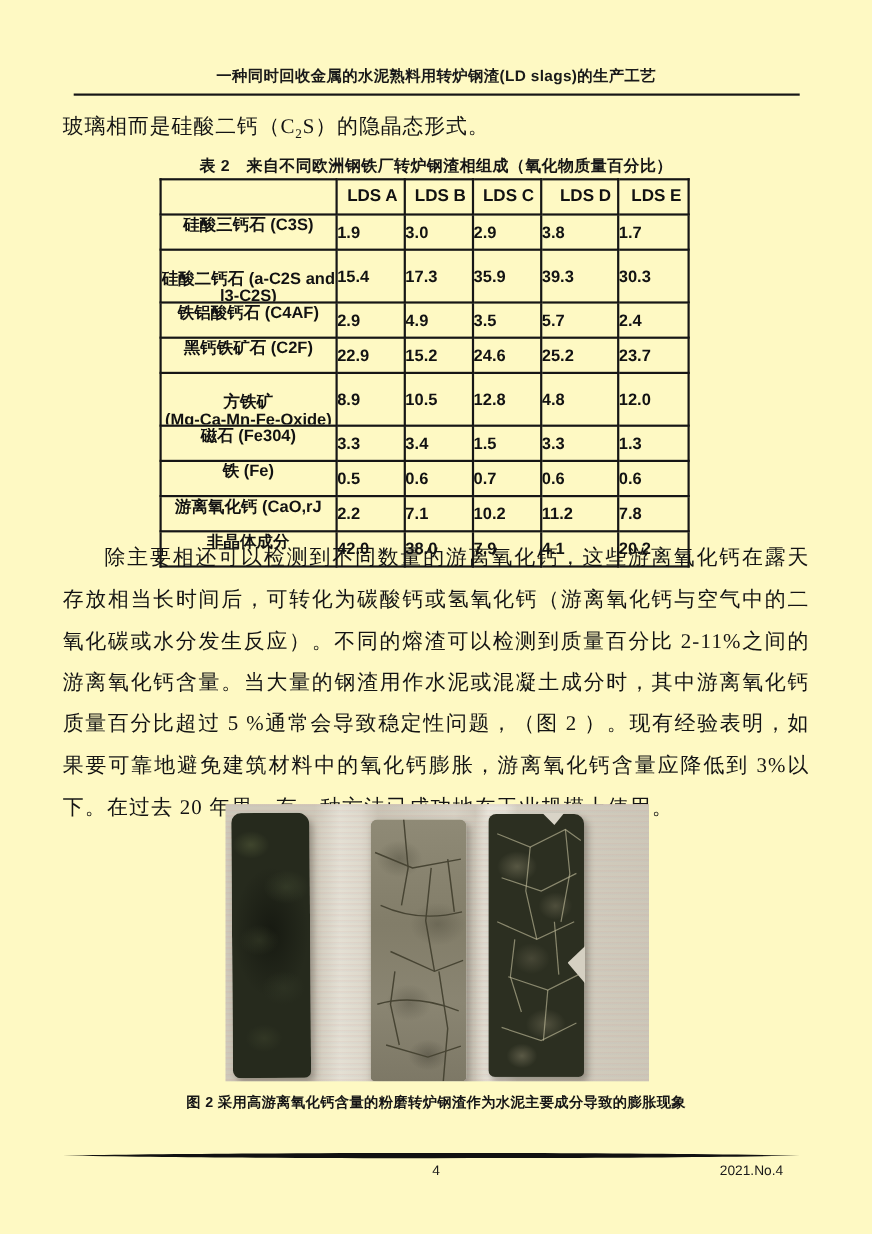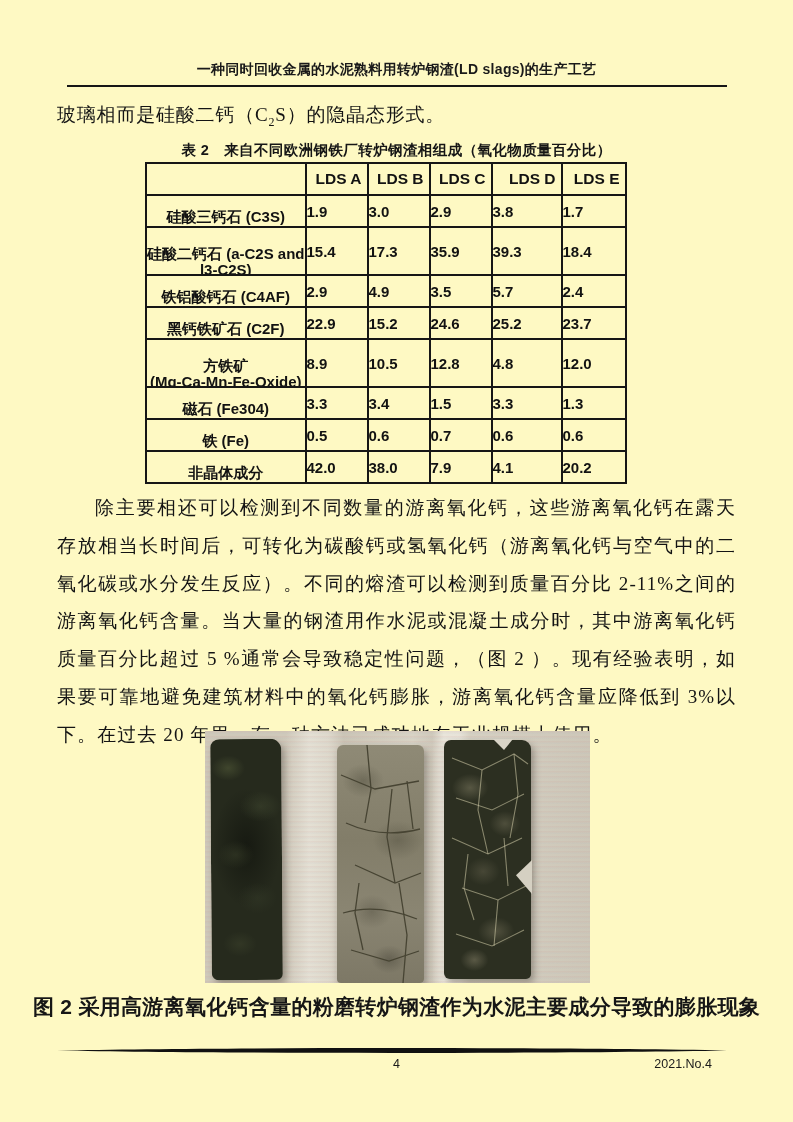--- a/index.html
+++ b/index.html
@@ -23,21 +23,21 @@
     font-size:14.5px;color:#161616;letter-spacing:.4px;}
 
   
   table.slag{position:absolute;top:162px;left:145px;border-collapse:collapse;
     table-layout:fixed;font-family:"Liberation Sans","DejaVu Sans",sans-serif;
     font-weight:bold;color:#121212;}
   table.slag td,table.slag th{border:2px solid #161616;padding:0;height:30px;overflow:hidden;}
   table.slag th{font-size:15.5px;text-align:right;padding-right:5px;font-weight:bold;}
   td.val{font-size:15px;text-align:left;}
   td.lbl{font-size:15px;text-align:center;}
-  .lblwrap{display:flex;flex-direction:column;justify-content:flex-end;align-items:center;
+  .lblwrap{display:flex;flex-direction:column;justify-content:flex-start;align-items:center;
     height:28px;overflow:hidden;line-height:16px;}
   .lblwrap.two{justify-content:flex-start;padding-top:18px;}
   .lblwrap span{display:block;white-space:nowrap;}
 
   
   .body-par{position:absolute;top:489px;left:57px;width:679px;
     font-size:19px;line-height:37.8px;letter-spacing:1.1px;color:#141414;
     text-align:justify;text-justify:inter-character;text-indent:2em;}
 
   
@@ -73,21 +73,21 @@
       #2c2f21;}
   .bar svg{position:absolute;left:0;top:0;width:100%;height:100%;}
   .notch{position:absolute;right:-1px;top:120px;width:16px;height:34px;background:#d5d0c2;
     clip-path:polygon(100% 0,0 45%,100% 100%);}
   .chip{position:absolute;right:18px;top:-1px;width:20px;height:11px;background:#d9d4c7;
     clip-path:polygon(0 0,100% 0,55% 100%);}
 
   
   .fig-caption{position:absolute;top:993px;left:0;width:100%;text-align:center;
     font-family:"Liberation Sans","DejaVu Sans",sans-serif;font-weight:bold;
-    font-size:21px;color:#161616;letter-spacing:.3px;}
+    font-size:13px;color:#161616;letter-spacing:.3px;}
 
   
   .footer-rule{position:absolute;top:1047px;left:57px;width:670px;height:7px;}
   .footer-page{position:absolute;top:1057px;left:0;width:100%;text-align:center;
     font-family:"Liberation Sans","DejaVu Sans",sans-serif;font-size:12.5px;color:#1a1a1a;}
   .footer-issue{position:absolute;top:1057px;right:81px;
     font-family:"Liberation Sans","DejaVu Sans",sans-serif;font-size:12.5px;color:#1a1a1a;}
 </style>
 </head>
 <body>
@@ -136,21 +136,21 @@
       <td class="lbl">
             <div class="lblwrap two">
               <span>硅酸二钙石 (a-C2S and</span>
               <span>l3-C2S)</span>
             </div>
           </td>
       <td class="val">15.4</td>
       <td class="val">17.3</td>
       <td class="val">35.9</td>
       <td class="val">39.3</td>
-      <td class="val">18.4</td>
+      <td class="val">30.3</td>
     </tr>
     <tr>
       <td class="lbl">
             <div class="lblwrap">
               <span>铁铝酸钙石 (C4AF)</span>
               <span></span>
             </div>
           </td>
       <td class="val">2.9</td>
       <td class="val">4.9</td>
@@ -202,20 +202,33 @@
             <div class="lblwrap">
               <span>铁 (Fe)</span>
               <span></span>
             </div>
           </td>
       <td class="val">0.5</td>
       <td class="val">0.6</td>
       <td class="val">0.7</td>
       <td class="val">0.6</td>
       <td class="val">0.6</td>
+    </tr>
+    <tr>
+      <td class="lbl">
+            <div class="lblwrap">
+              <span>游离氧化钙 (CaO,rJ</span>
+              <span></span>
+            </div>
+          </td>
+      <td class="val">2.2</td>
+      <td class="val">7.1</td>
+      <td class="val">10.2</td>
+      <td class="val">11.2</td>
+      <td class="val">7.8</td>
     </tr>
     <tr>
       <td class="lbl">
             <div class="lblwrap">
               <span>非晶体成分</span>
               <span></span>
             </div>
           </td>
       <td class="val">42.0</td>
       <td class="val">38.0</td>

